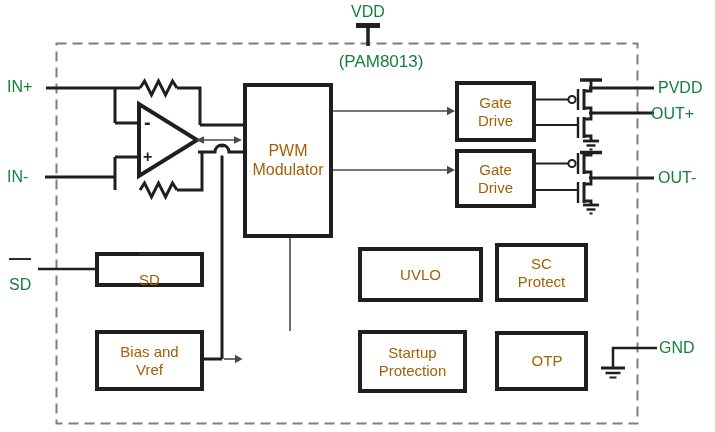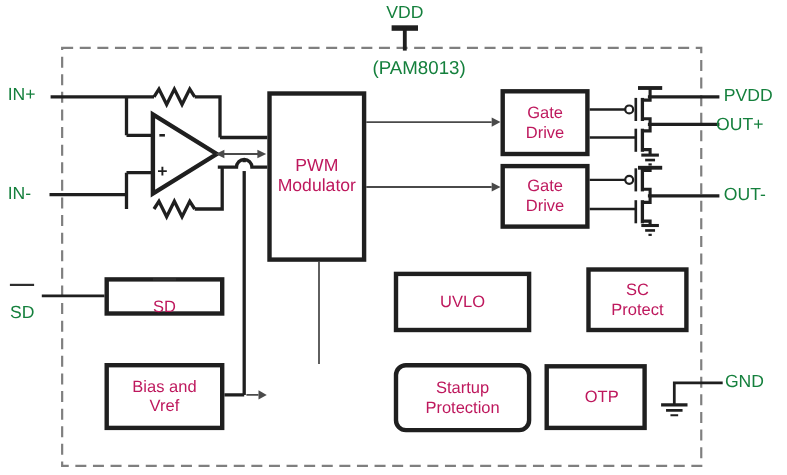--- a/index.html
+++ b/index.html
@@ -4,21 +4,21 @@
 <style>
   html,body { margin:0; padding:0; background:#ffffff; }
   .stage {
     position:relative; width:715px; height:432px; background:#ffffff;
     font-family:"Liberation Sans", sans-serif; color:#2e2e2e; overflow:hidden;
   }
   .stage svg { position:absolute; left:0; top:0; }
   .blk {
     position:absolute; box-sizing:border-box; border:4px solid #1f1f1f; background:#ffffff;
     display:flex; align-items:center; justify-content:center; text-align:center;
-    font-size:15px; line-height:1.16; color:#be185d; z-index:2;
+    font-size:15px; line-height:1.16; color:#a16207; z-index:2;
   }
   .blk span { white-space:pre-line; }
   .lbl { position:absolute; font-size:16px; line-height:1.1; color:#15803d; z-index:3; white-space:nowrap; }
   .ctr { text-align:center; }
   .ovl { display:inline-block; border-top:2px solid #2e2e2e; padding-top:17px; line-height:1.0; }
   .opsign { position:absolute; z-index:3; color:#1f1f1f; font-weight:bold; }
   #pwm-block { font-size:16px; }
 </style>
 </head>
 <body>
@@ -133,25 +133,25 @@
   <div class="blk" style="left:95px; top:252px; width:109px; height:35px;">
     <span class="ovl">SD</span>
   </div>
   <div class="blk" style="left:95px; top:330px; width:109px; height:61px;">
     <span>Bias and
 Vref</span>
   </div>
   <div class="blk" style="left:358px; top:247px; width:125px; height:55px;">
     <span>UVLO</span>
   </div>
-  <div class="blk" style="left:358px; top:330px; width:125px; height:63px;border-radius:11px;">
+  <div class="blk" style="left:358px; top:330px; width:109px; height:63px;">
     <span>Startup
 Protection</span>
   </div>
-  <div class="blk" style="left:495px; top:243px; width:93px; height:59px;margin-left:38px;">
+  <div class="blk" style="left:495px; top:243px; width:93px; height:59px;">
     <span>SC
 Protect</span>
   </div>
   <div class="blk" style="left:495px; top:331px; width:93px; height:60px;padding-left:11px;">
     <span>OTP</span>
   </div>
 
   <div class="opsign" style="left:144px; top:111px; font-size:20px;">-</div>
   <div class="opsign" style="left:143px; top:148px; font-size:16px;">+</div>
 

